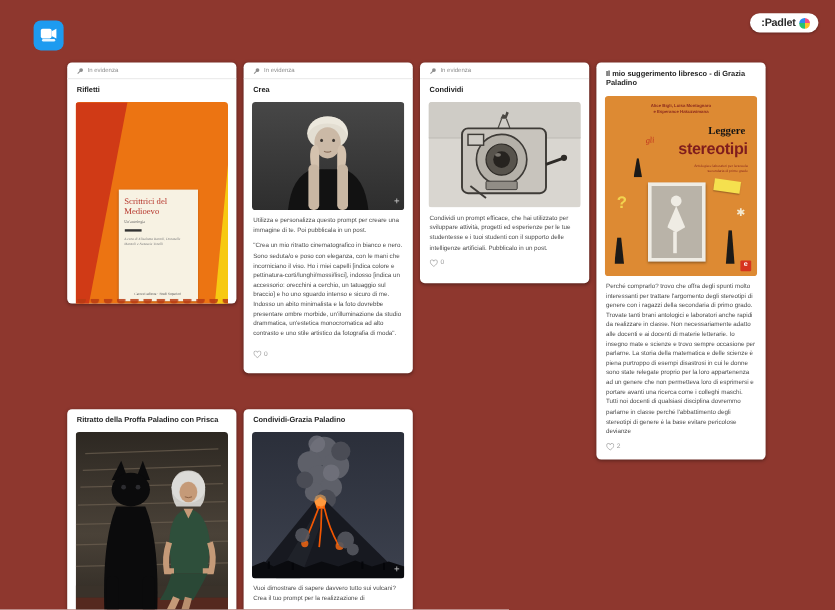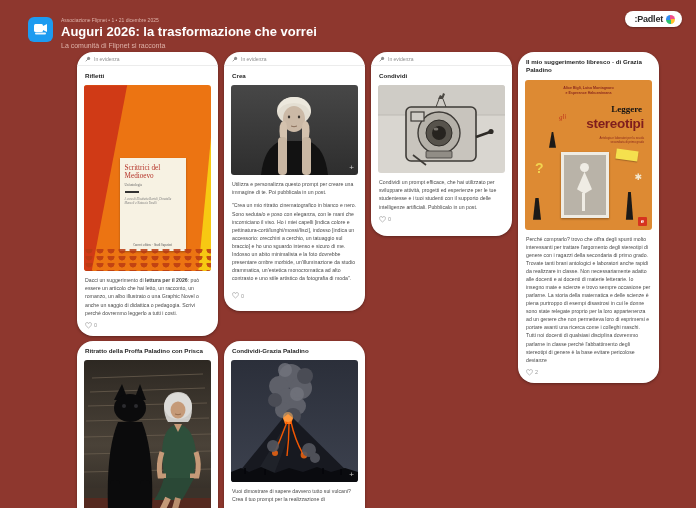--- a/index.html
+++ b/index.html
@@ -18,22 +18,22 @@
   .brand-badge{
     position:absolute;right:14px;top:11px;background:#ffffff;border-radius:999px;
     padding:3px 7px 3px 9px;display:flex;align-items:center;gap:3px;
     box-shadow:0 1px 2px rgba(0,0,0,.3);
     margin-left:24px;
   }
   .brand-badge .word{font-size:9px;font-weight:bold;color:#2b2b2b;letter-spacing:-.2px;}
   .brand-dot{width:9px;height:9px;border-radius:50%;
     background:conic-gradient(#f14e8a 0 25%,#ffc329 25% 50%,#27c271 50% 75%,#2f8bf2 75% 100%);}
   
-  .card{position:absolute;background:#fff;border-radius:16px;overflow:hidden;
-    box-shadow:0 1px 3px rgba(0,0,0,.35);margin-left:21px;}
+  .card{position:absolute;background:#fff;border-radius:4px;overflow:hidden;
+    box-shadow:0 1px 3px rgba(0,0,0,.35);}
   .pin-bar{display:flex;align-items:center;gap:3px;padding:4px 8px 3px;border-bottom:1px solid #ececec;}
   .pin-bar .lbl{font-size:5px;color:#8d8d8d;}
   .card-title{padding:6px 8px 3px;font-size:6.2px;font-weight:bold;color:#1f1f1f;line-height:1.35;}
   .card-media{margin:2px 7px 0;border-radius:3px;overflow:hidden;position:relative;}
   .card-body{padding:5px 8px 2px;font-size:5.2px;color:#4b4b4b;line-height:1.55;}
   .card-body p{margin:0 0 5px;}
   .like-row{display:flex;align-items:center;gap:2px;padding:3px 8px 7px;}
   .like-count{font-size:5.5px;color:#9a9a9a;}
   .media-plus{position:absolute;right:4px;bottom:3px;color:#e9e9e9;font-size:8px;line-height:8px;opacity:.85;}
   
@@ -71,44 +71,39 @@
   .cover2 .ast{position:absolute;right:10px;top:92px;font-size:9px;color:#f3e8cf;}
   .cover2 .note{position:absolute;right:14px;top:70px;width:22px;height:10px;background:#f5e04e;
     transform:rotate(8deg);box-shadow:0 1px 1px rgba(0,0,0,.25);}
   .cover2 .polaroid{position:absolute;left:36px;top:72px;width:48px;height:66px;background:#efece4;
     box-shadow:0 1px 2px rgba(0,0,0,.35);padding:3px;box-sizing:border-box;}
   .cover2 .polaroid .ph{width:100%;height:100%;background:#b9b3a8;position:relative;overflow:hidden;}
   .cover2 .fig{position:absolute;background:#1c1a18;}
   .cover2 .logo{position:absolute;right:5px;bottom:4px;width:9px;height:9px;background:#d6331f;
     color:#fff;font-size:6px;font-weight:bold;text-align:center;line-height:9px;border-radius:1px;}
   
-  #card-rifletti {left:56px; top:52px; width:141px; height:284px;}
+  #card-rifletti {left:56px; top:52px; width:141px; height:201px;}
   #card-crea     {left:203px;top:52px; width:141px; height:259px;}
   #card-condividi{left:350px;top:52px; width:141px; height:184px;}
   #card-libresco {left:497px;top:52px; width:141px; height:331px;}
   #card-ritratto {left:56px; top:341px;width:141px; height:190px;}
   #card-vulcano  {left:203px;top:341px;width:141px; height:190px;}
 </style>
 </head>
 <body>
 
 <div id="app" style="background: rgb(142, 55, 46);">
 
   <div class="board-header">
     <div class="avatar">
       <svg class="glyph" viewBox="0 0 15 13">
         <rect x="1" y="1" width="9" height="8" rx="1.5" fill="#ffffff"></rect>
         <path d="M10 3 L14 1 L14 9 L10 7 Z" fill="#ffffff"></path>
         <rect x="2" y="9.5" width="11" height="2" rx="1" fill="#ffffff" opacity=".9"></rect>
       </svg>
-    </div>
-    <div>
-      <div class="head-meta">Associazione Flipnet • 1 • 21 dicembre 2025</div>
-      <div class="head-title">Auguri 2026: la trasformazione che vorrei</div>
-      <div class="head-sub">La comunità di Flipnet si racconta</div>
     </div>
   </div>
 
   <div class="brand-badge">
     <span class="word">:Padlet</span>
     <span class="brand-dot"></span>
   </div>
 
   <div class="card" id="card-rifletti">
     <div class="pin-bar">

